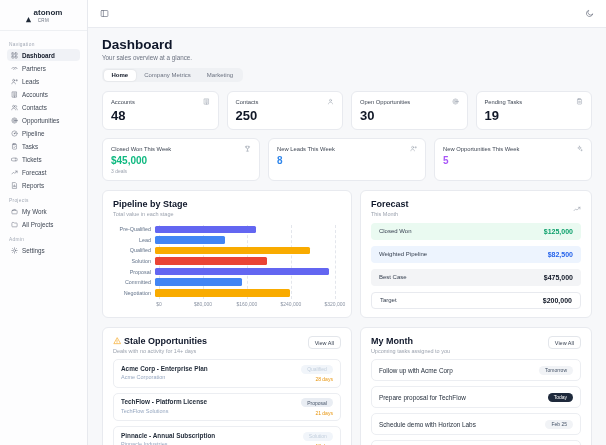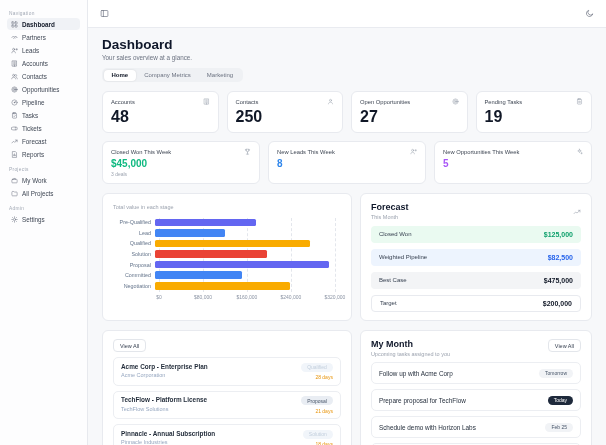--- a/index.html
+++ b/index.html
@@ -34,21 +34,21 @@
   .tabs { display:inline-flex; background:#eff1f4; border-radius:5px; padding:1.5px; margin-top:7px; }
   .tab { font-size:6px; color:#6b7280; padding:2.5px 8px; border-radius:4px; cursor:pointer; }
   .tab.active { background:#ffffff; color:#111827; font-weight:bold; box-shadow:0 0 2px rgba(0,0,0,.12); }
 
   .stats { display:grid; grid-template-columns:repeat(4,1fr); gap:8px; margin-top:9px; }
   .card { background:#fff; border:1px solid #e8eaef; border-radius:6px; }
   .stat-card { padding:6px 8px; }
   .stat-top { display:flex; justify-content:space-between; align-items:center; }
   .stat-label { font-size:5.8px; color:#3f4754; }
   .stat-top .ic { width:7px; height:7px; color:#9ca3af; display:flex; }
-  .stat-value { font-size:16px; font-weight:bold; margin-top:3px; }
+  .stat-value { font-size:13px; font-weight:bold; margin-top:3px; }
 
   .weekly { display:grid; grid-template-columns:repeat(3,1fr); gap:8px; margin-top:8px; }
   .wk-card { padding:6px 8px; min-height:42px; }
   .wk-value { font-size:10px; font-weight:bold; margin-top:3px; }
   .wk-sub { font-size:5px; color:#9ca3af; margin-top:2px; }
 
   .mid { display:grid; grid-template-columns:51% 1fr; gap:8px; margin-top:9px; }
   .panel { padding:8px 10px; }
   .panel-title { font-size:9px; font-weight:bold; color:#0f172a; display:flex; align-items:center; gap:3px; }
   .panel-sub { font-size:5.5px; color:#9ca3af; margin-top:2px; }
@@ -89,20 +89,29 @@
   .t-title { font-size:6.4px; color:#1f2937; }
   .pill.due { background:#f1f3f6; color:#475569; }
   .pill.today { background:#1e293b; color:#ffffff; }
 
   .warn { color:#f59e0b; }
 </style>
 </head>
 <body>
 
 <aside class="sidebar">
+  <div class="brand">
+    <div class="brand-line">
+      <span class="ic" style="width:7px;height:7px;color:#1f2937"><svg viewBox="0 0 24 24" fill="none" stroke="currentColor" stroke-width="1.8" stroke-linecap="round" stroke-linejoin="round">
+            <path d="M12 3l9 18H3z" fill="currentColor" stroke="none"></path>
+          </svg></span>
+      <span class="brand-name">atonom</span>
+    </div>
+    <div class="brand-suffix">CRM</div>
+  </div>
   <div class="side-body" id="side-body">
       <div class="side-label">Navigation</div>
       <div class="side-item active">
         <span class="ic">
           <svg viewBox="0 0 24 24" fill="none" stroke="currentColor" stroke-width="1.8" stroke-linecap="round" stroke-linejoin="round">
             <rect x="3" y="3" width="7" height="7" rx="1"></rect>
             <rect x="14" y="3" width="7" height="7" rx="1"></rect>
             <rect x="3" y="14" width="7" height="7" rx="1"></rect>
             <rect x="14" y="14" width="7" height="7" rx="1"></rect>
           </svg>
@@ -289,21 +298,21 @@
           <div class="stat-top">
             <span class="stat-label">Open Opportunities</span>
             <span class="ic">
               <svg viewBox="0 0 24 24" fill="none" stroke="currentColor" stroke-width="1.8" stroke-linecap="round" stroke-linejoin="round">
                 <circle cx="12" cy="12" r="9"></circle>
                 <circle cx="12" cy="12" r="5.5"></circle>
                 <circle cx="12" cy="12" r="2"></circle>
               </svg>
             </span>
           </div>
-          <div class="stat-value">27</div>
+          <div class="stat-value">30</div>
         </div>
         <div class="card stat-card">
           <div class="stat-top">
             <span class="stat-label">Pending Tasks</span>
             <span class="ic">
               <svg viewBox="0 0 24 24" fill="none" stroke="currentColor" stroke-width="1.8" stroke-linecap="round" stroke-linejoin="round">
                 <rect x="5" y="4" width="14" height="17" rx="2"></rect>
                 <path d="M9 2h6v4H9z"></path>
                 <path d="M9 12h6M9 16h6"></path>
               </svg>
@@ -351,20 +360,21 @@
               </svg>
             </span>
           </div>
           <div class="wk-value" style="color: rgb(168, 85, 247);">5</div>
         </div>
       </div>
 
     <div class="mid">
 
       <div class="card panel">
+        <div class="panel-title">Pipeline by Stage</div>
         <div class="panel-sub">Total value in each stage</div>
         <div class="chart" id="chart">
             <div class="cgrid">
               <i style="left: 0%;"></i>
               <i style="left: 25%;"></i>
               <i style="left: 50%;"></i>
               <i style="left: 75%;"></i>
               <i style="left: 100%;"></i>
             </div>
             <div class="crow">
@@ -448,20 +458,31 @@
               <span class="f-value" style="color: rgb(17, 24, 39);">$200,000</span>
             </div>
           </div>
       </div>
     </div>
 
     <div class="mid">
 
       <div class="card panel">
         <div class="panel-head">
+          <div>
+            <div class="panel-title">
+              <span class="ic warn" id="warn-icon" style="width:8px;height:8px"><svg viewBox="0 0 24 24" fill="none" stroke="currentColor" stroke-width="1.8" stroke-linecap="round" stroke-linejoin="round">
+                    <path d="M12 3L2.5 20h19z"></path>
+                    <path d="M12 9.5v4.5"></path>
+                    <path d="M12 17.2v.3"></path>
+                  </svg></span>
+              <span>Stale Opportunities</span>
+            </div>
+            <div class="panel-sub">Deals with no activity for 14+ days</div>
+          </div>
           <button class="view-all">View All</button>
         </div>
         <div id="stale-list">
             <div class="l-item">
               <div>
                 <div class="l-name">Acme Corp - Enterprise Plan</div>
                 <div class="l-company">Acme Corporation</div>
               </div>
               <div class="l-right">
                 <span class="pill stage-muted">Qualified</span>

